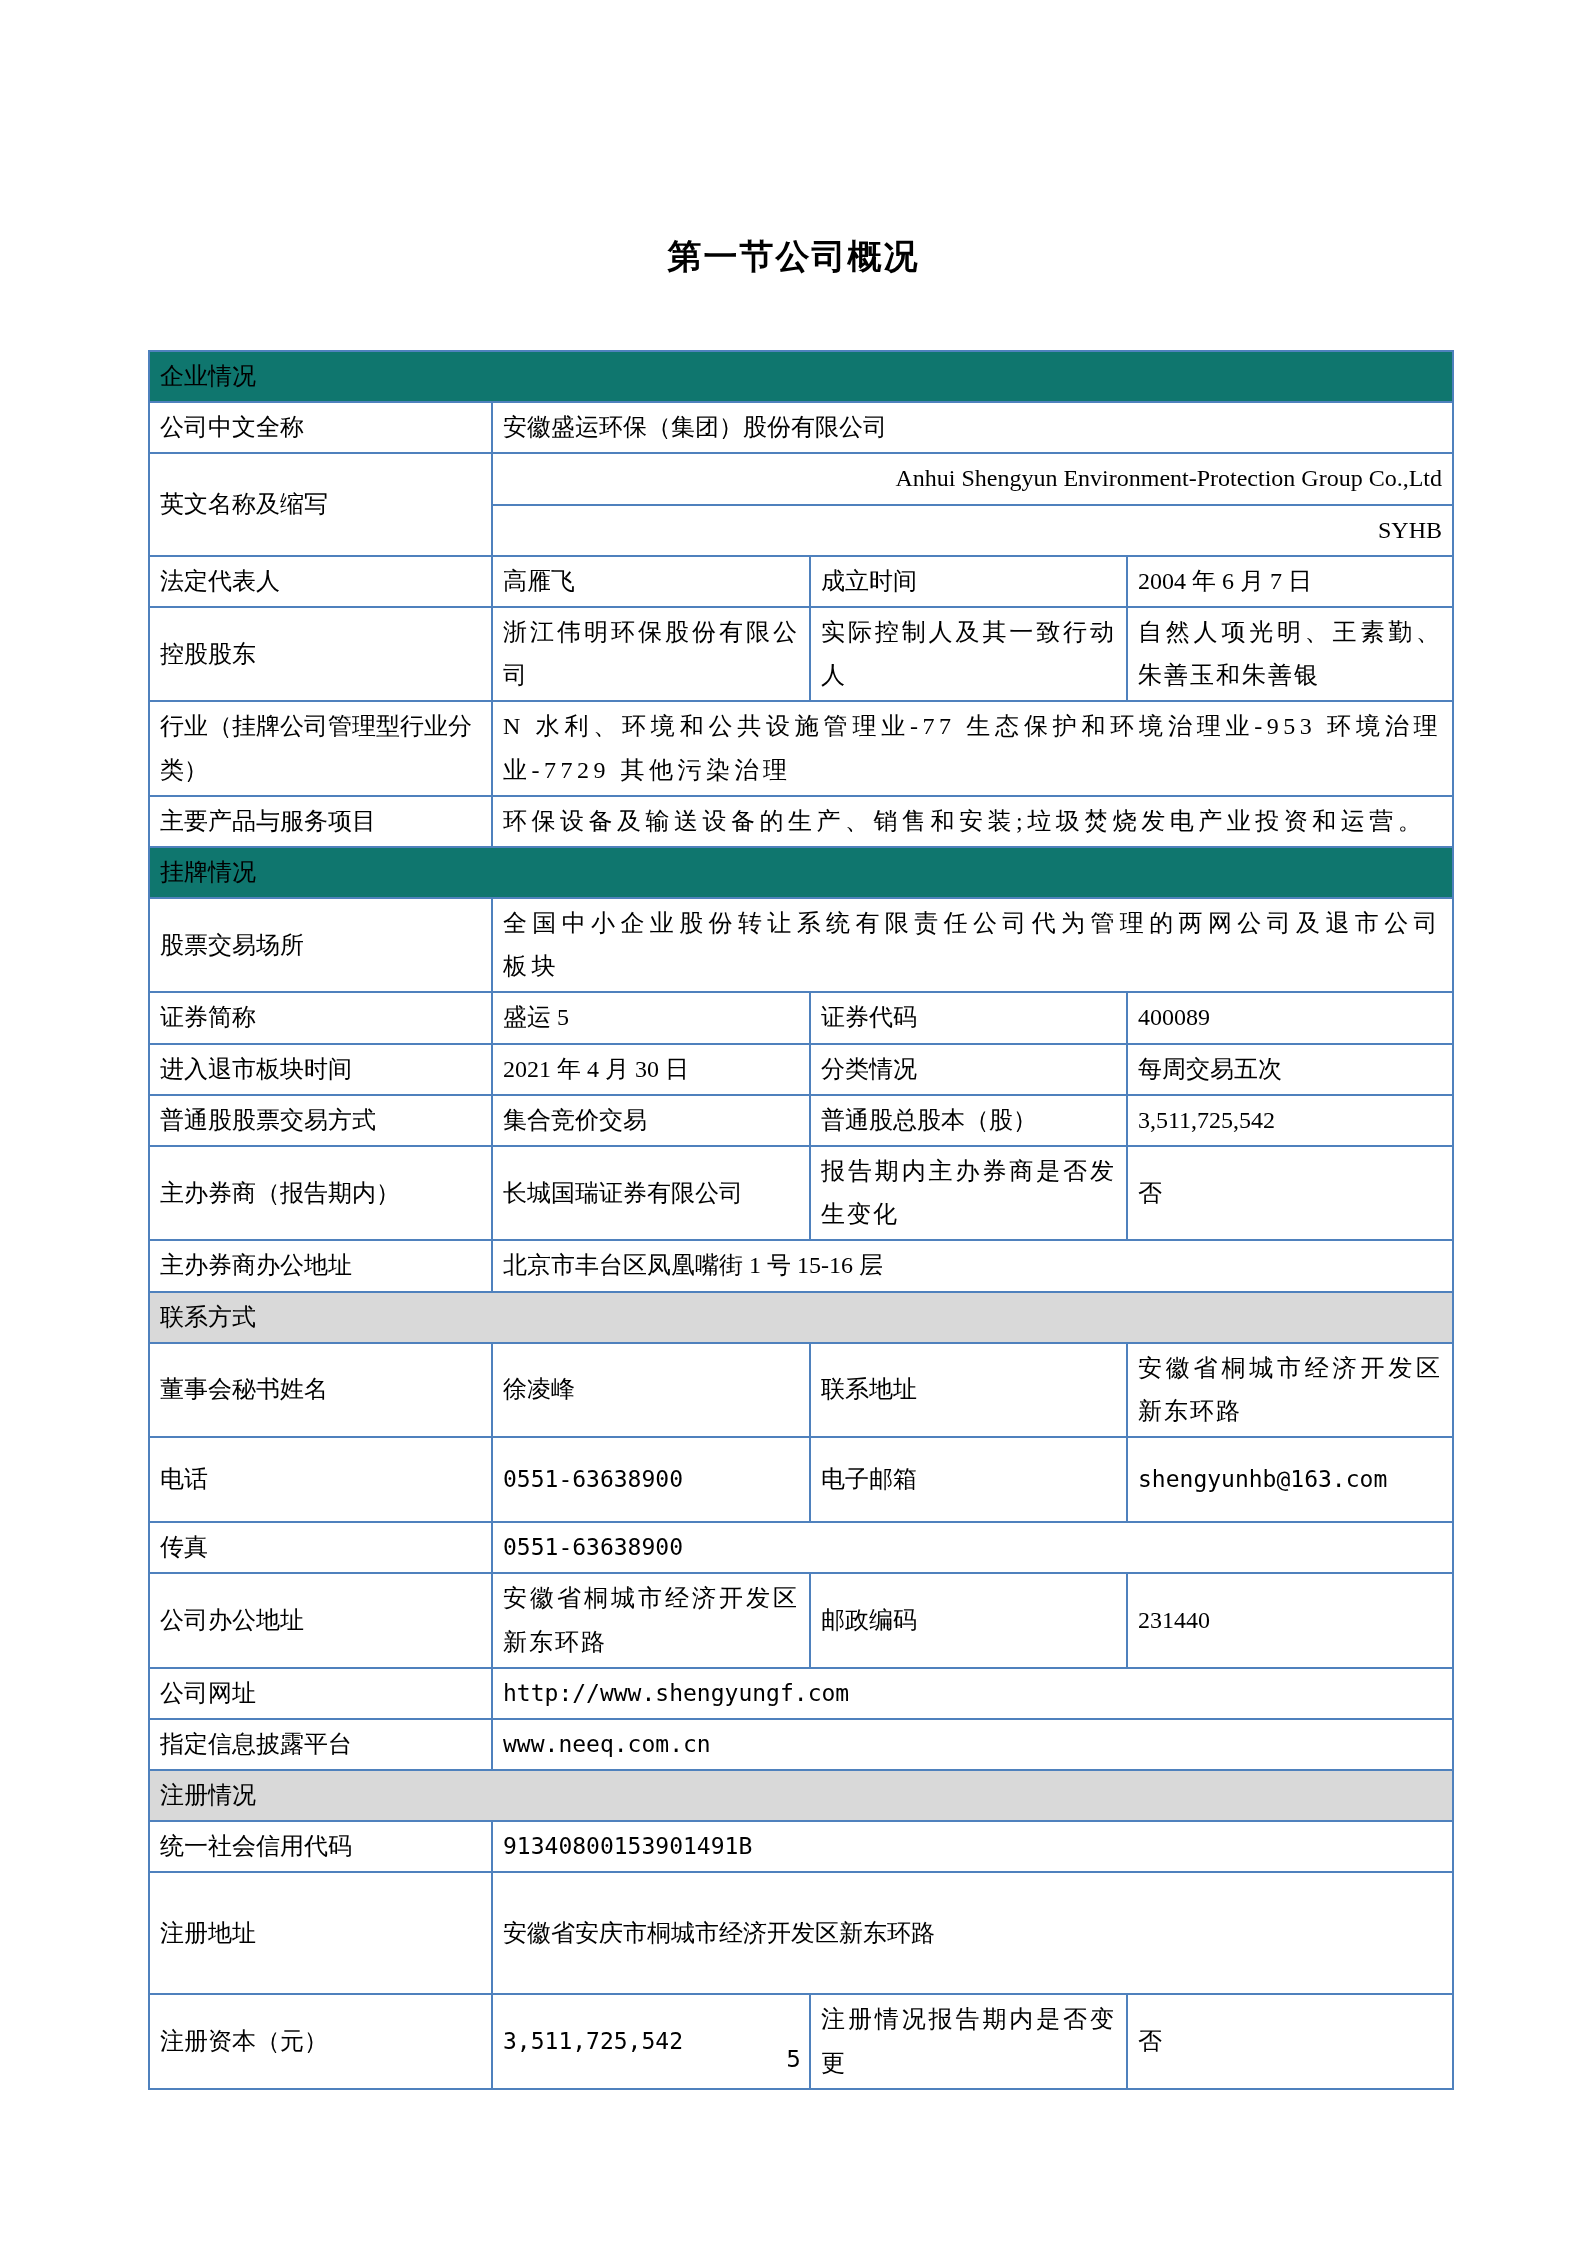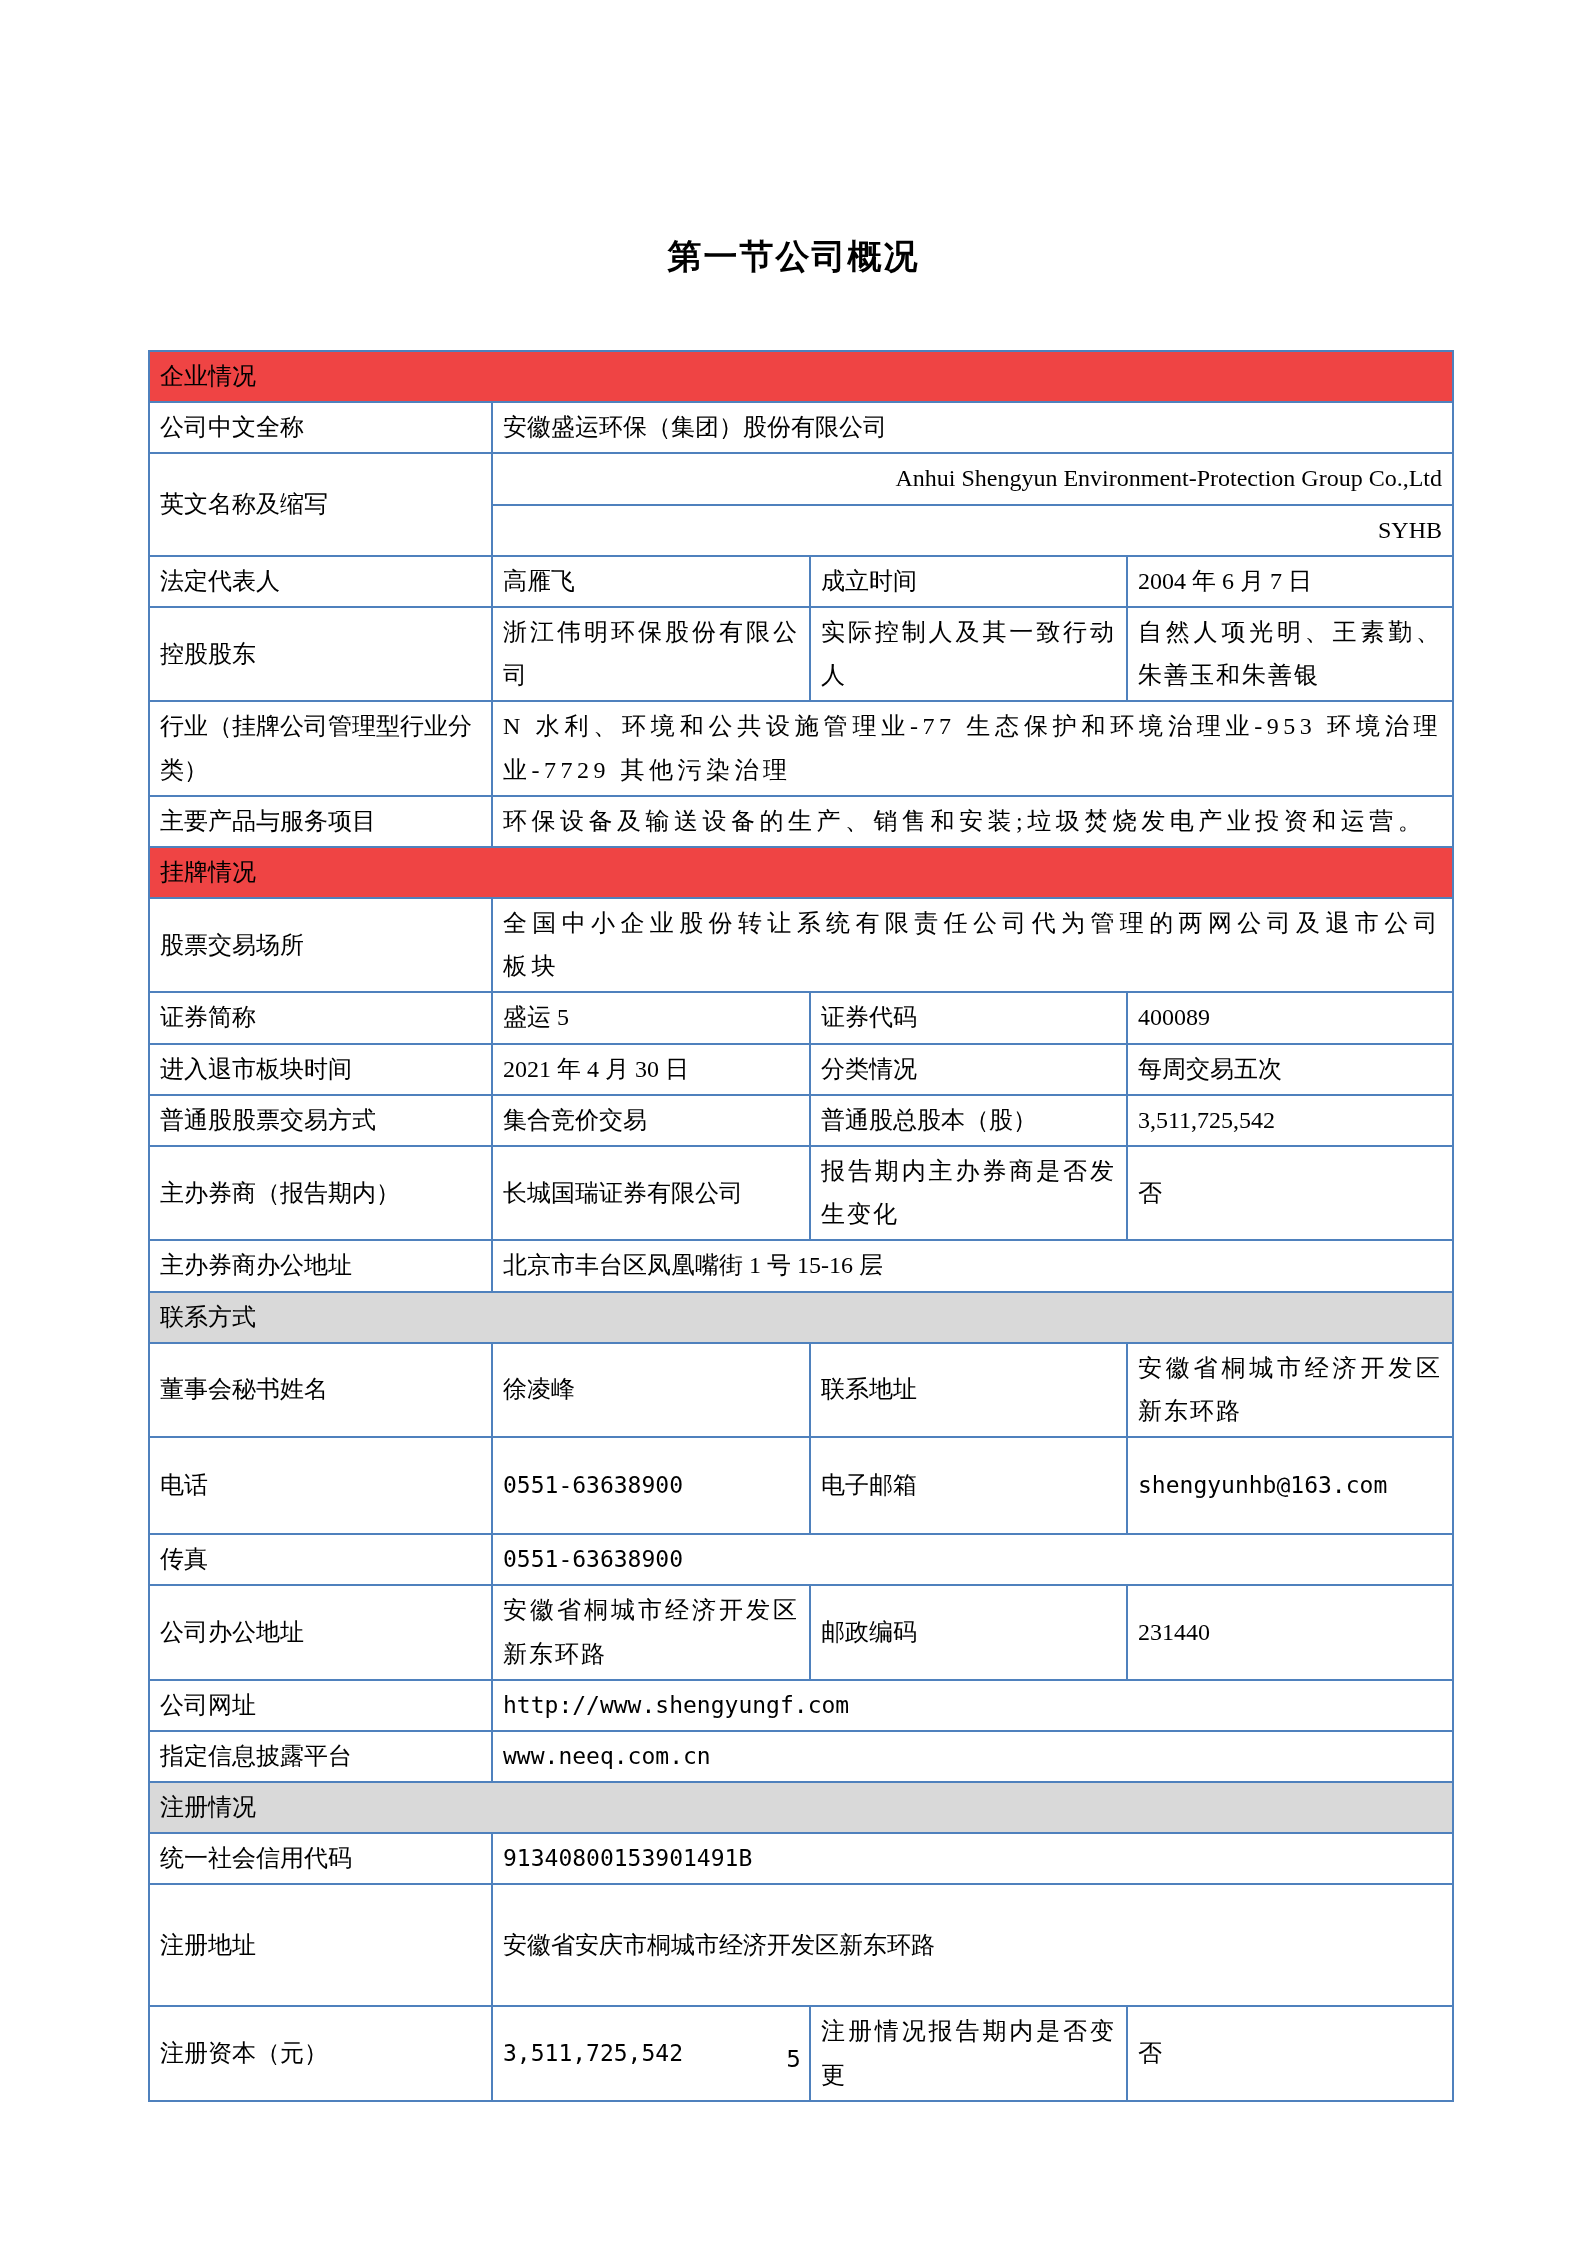--- a/index.html
+++ b/index.html
@@ -24,21 +24,21 @@
     width:1304px;border-collapse:collapse;table-layout:fixed;
     font-size:24px;line-height:1.8;
   }
   table.profile td{
     border:2px solid #4f81bd;
     padding:3px 10px;
     vertical-align:middle;
     overflow:hidden;
     word-break:break-all;
   }
-  tr.sec td{background:#ef4444;}
+  tr.sec td{background:#0f766e;}
   tr.sec.dark td{background:#d9d9d9;}
   .en{font-family:"Liberation Serif","DejaVu Serif",serif;text-align:right;}
   .mono{font-family:"DejaVu Sans Mono","Liberation Mono",monospace;font-size:23px;letter-spacing:0;}
   .jst{text-align:justify;letter-spacing:4.5px;}
   .jst2{text-align:justify;letter-spacing:2px;}
 
   .pageno{
     position:absolute;top:2046px;left:0;width:100%;
     text-align:center;font-size:23px;
     font-family:"DejaVu Sans","Liberation Sans",sans-serif;
@@ -147,21 +147,21 @@
       <td colspan="4">联系方式</td>
     </tr>
 
     <tr style="height:87px">
       <td>董事会秘书姓名</td>
       <td>徐凌峰</td>
       <td>联系地址</td>
       <td class="jst2">安徽省桐城市经济开发区新东环路</td>
     </tr>
 
-    <tr style="height:97px">
+    <tr style="height:85px">
       <td>电话</td>
       <td class="mono">0551-63638900</td>
       <td>电子邮箱</td>
       <td class="mono">shengyunhb@163.com</td>
     </tr>
 
     <tr style="height:43px">
       <td>传真</td>
       <td colspan="3" class="mono">0551-63638900</td>
     </tr>

